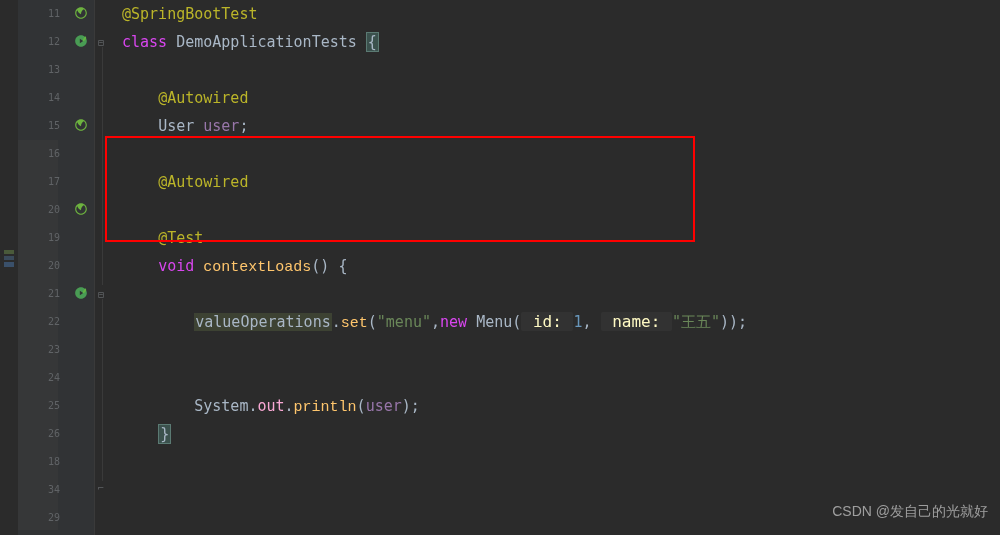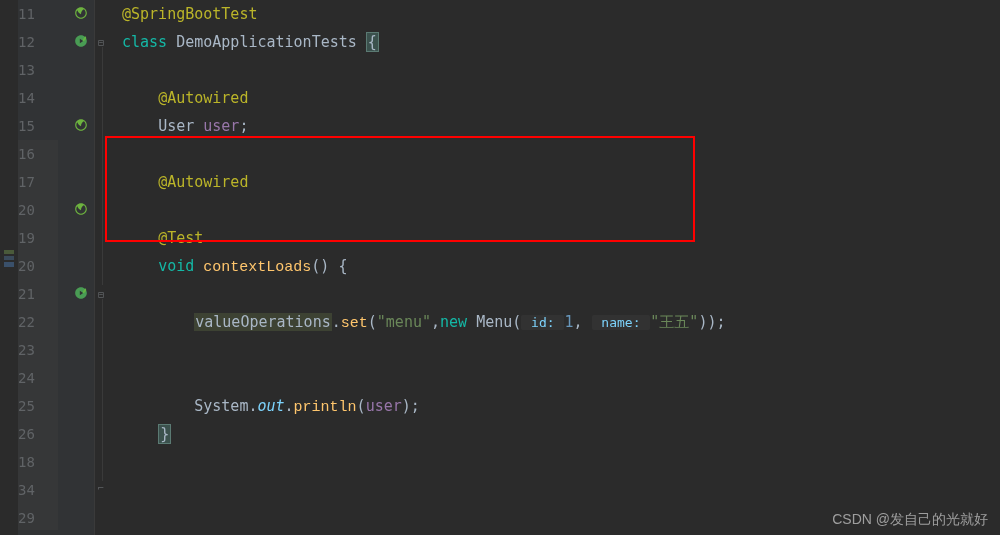--- a/index.html
+++ b/index.html
@@ -31,23 +31,24 @@
       left: 4px;
       width: 10px;
       height: 4px;
     }
     .minimap-mark.m1 { top: 250px; background: #4a5a3a; }
     .minimap-mark.m2 { top: 256px; background: #3a4a5a; }
     .minimap-mark.m3 { top: 262px; background: #3a506a; height: 5px; }
     .gutter {
       width: 52px;
       background: #313335;
+      text-align: right;
       padding-right: 10px;
       color: #606366;
-      font-size: 14px;
+      font-size: 10px;
       user-select: none;
     }
     .gutter-line {
       height: 28px;
       line-height: 28px;
       position: relative;
     }
     .icon-gutter {
       width: 24px;
       background: #313335;
@@ -94,44 +95,44 @@
       padding-left: 12px;
     }
     .code-line {
       height: 28px;
       line-height: 28px;
       white-space: pre;
       color: #a9b7c6;
       font-size: 15px;
     }
     .annotation { color: #bbb529; }
-    .keyword { color: #14b8a6; }
+    .keyword { color: #d946ef; }
     .class-name { color: #a9b7c6; }
     .method-name { color: #ffc66d; font-family: Liberation Mono, monospace; }
     .field-name { color: #9876aa; }
-    .static-field { color: #7dd3fc; font-style: italic; }
+    .static-field { color: #f9a8d4; }
     .string { color: #6a8759; }
     .number { color: #6897bb; }
-    .param-hint { color: #7dd3fc; font-size: 13px; background: rgba(120,120,120,0.1); padding: 0 2px; border-radius: 2px; }
+    .param-hint { color: #fef9c3; font-size: 16px; background: rgba(120,120,120,0.1); padding: 0 2px; border-radius: 2px; }
     .highlighted-type { background: #3d4233; padding: 0 1px; }
     .brace-match { background: #3b514d; border: 1px solid #5b7a73; padding: 0 1px; }
     .red-box {
       position: absolute;
       border: 2px solid #ff0000;
       pointer-events: none;
       z-index: 10;
     }
     .blur-bar {
       position: absolute;
       background: rgba(60,60,60,0.5);
       width: 40px;
     }
     .watermark {
       position: absolute;
-      bottom: 6px;
+      bottom: 14px;
       right: 12px;
       color: rgba(220,220,220,0.65);
       font-size: 14px;
       font-family: Arial, sans-serif;
       z-index: 20;
     }
   </style>
 </head>
 <body>
 

